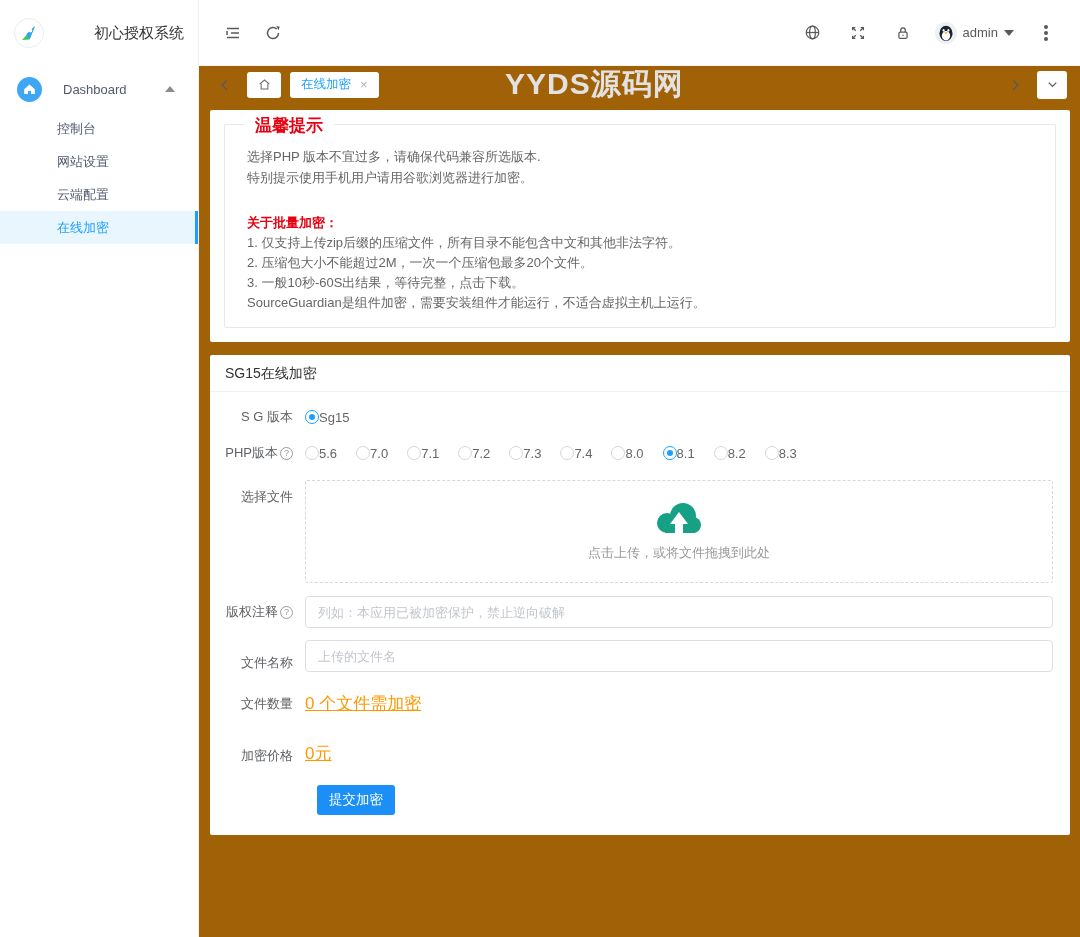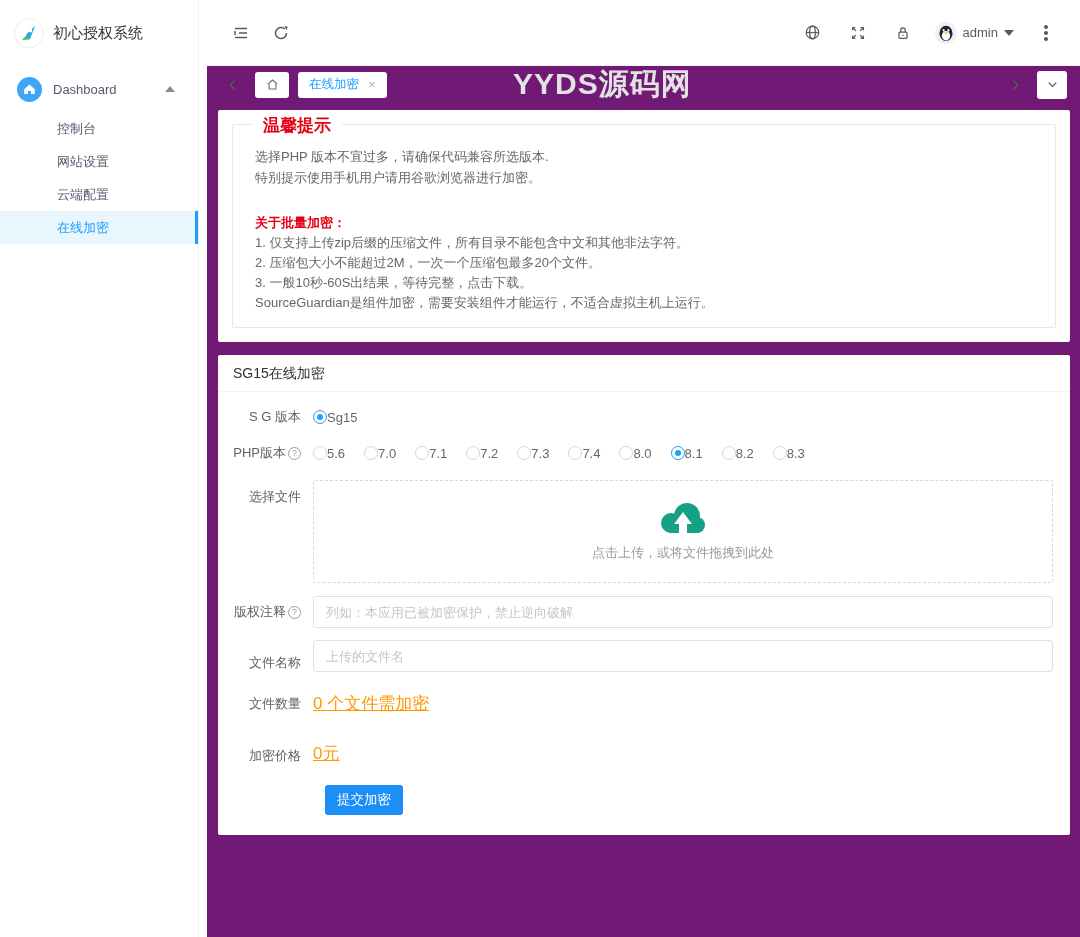--- a/index.html
+++ b/index.html
@@ -2,35 +2,35 @@
 <html><head>
 <meta charset="utf-8">
 <style>
   * { margin:0; padding:0; box-sizing:border-box; }
   html,body { width:1080px; height:937px; overflow:hidden; background:#fff;
     font-family:"Liberation Sans","DejaVu Sans",sans-serif; }
   .app { display:flex; width:100%; height:100%; }
 
   
   .sidebar { width:199px; min-width:199px; background:#fff; border-right:1px solid #f0f0f0; height:100%; }
-  .logo-row { height:66px; display:flex; align-items:center; padding:16px 14px; gap:9px; }
+  .logo-row { height:66px; display:flex; align-items:center; padding:16px 14px; gap:9px;justify-content:space-between; }
   .logo-circle { width:30px; height:30px; border-radius:50%; border:1px solid #ececec;
     display:flex; align-items:center; justify-content:center; }
   .app-title { font-size:15px; color:#333; }
-  .menu-group { height:46px; display:flex; align-items:center; padding:0 17px; gap:11px; cursor:pointer; }
+  .menu-group { height:46px; display:flex; align-items:center; padding:0 17px; gap:21px; cursor:pointer; }
   .group-icon { width:25px; height:25px; border-radius:50%; background:#3ea6f5;
     display:flex; align-items:center; justify-content:center; }
   .group-label { font-size:13px; color:#515a6e; flex:1; }
   .caret-up { width:0; height:0; border-left:5px solid transparent; border-right:5px solid transparent;
     border-bottom:6px solid #8c8c8c; margin-right:6px; }
   .menu-item { height:33px; line-height:33px; padding-left:57px; font-size:13px; color:#515a6e; cursor:pointer; }
   .menu-item.active { background:#e9f6fe; color:#1E9FFF; border-right:3px solid #1E9FFF; }
 
   
-  .main { flex:1; display:flex; flex-direction:column; position:relative; background:#701a75;margin-left:8px; }
+  .main { flex:1; display:flex; flex-direction:column; position:relative; background:#a16207; }
   .topbar { height:66px; background:#fff; display:flex; align-items:center; padding:0 21px;
     border-bottom:1px solid #f3f3f3; }
   .icon-btn { width:26px; height:26px; display:flex; align-items:center; justify-content:center; cursor:pointer; }
   .tb-left { display:flex; align-items:center; gap:14px; }
   .tb-right { margin-left:auto; display:flex; align-items:center; gap:19px; }
   .user-chip { display:flex; align-items:center; gap:6px; cursor:pointer; }
   .avatar { width:22px; height:22px; border-radius:50%; background:#edf1f4; overflow:hidden;
     display:flex; align-items:center; justify-content:center; }
   .username { font-size:13px; color:#595959; }
   .caret-down { width:0; height:0; border-left:5px solid transparent; border-right:5px solid transparent;

